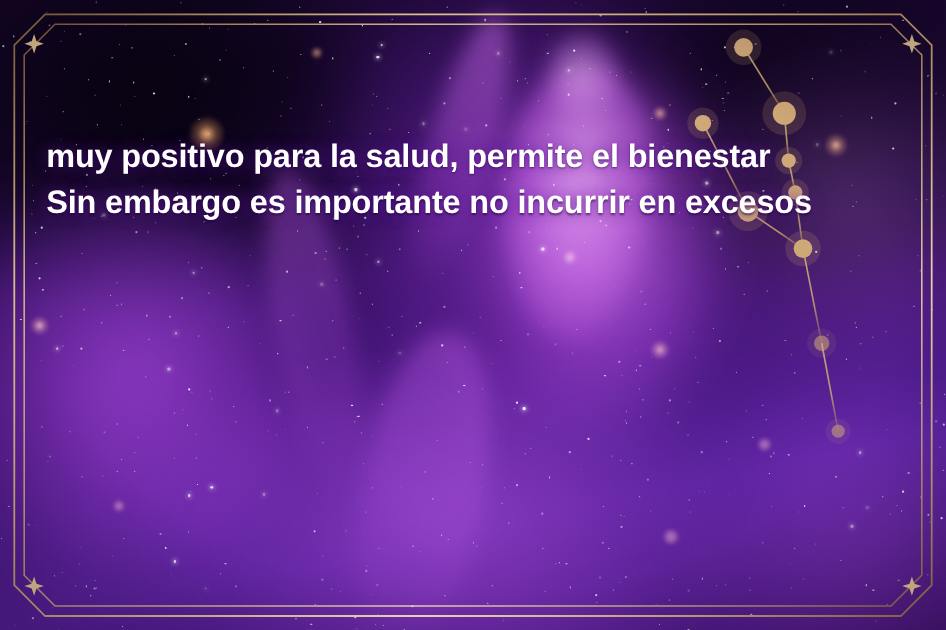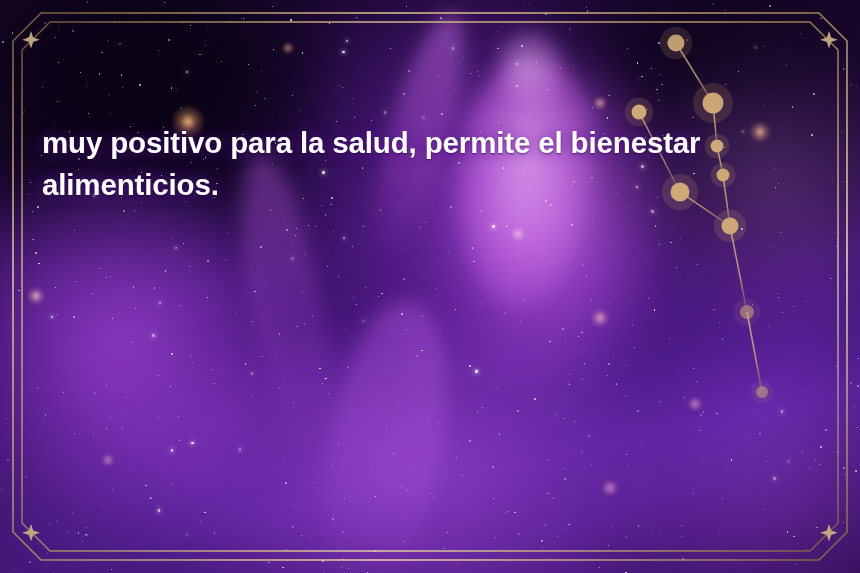--- a/index.html
+++ b/index.html
@@ -865,17 +865,17 @@
       <path d="M 31,524 L 33.2,530.6 L 39.8,532.8 L 33.2,535 L 31,541.6 L 28.8,535 L 22.2,532.8 L 28.8,530.6 Z"></path>
       <path d="M 829,524 L 831.2,530.6 L 837.8,532.8 L 831.2,535 L 829,541.6 L 826.8,535 L 820.2,532.8 L 826.8,530.6 Z"></path>
     </g>
   </svg>
 
   <div class="vignette"></div>
 
   <div class="content">
     <div id="body-text">
         <span class="ln">muy positivo para la salud, permite el bienestar</span>
-        <span class="ln">alimenticios.</span>
+        <span class="ln">Sin embargo es importante no incurrir en excesos</span>
       </div>
   </div>
 
 </div>
 
 </body></html>

